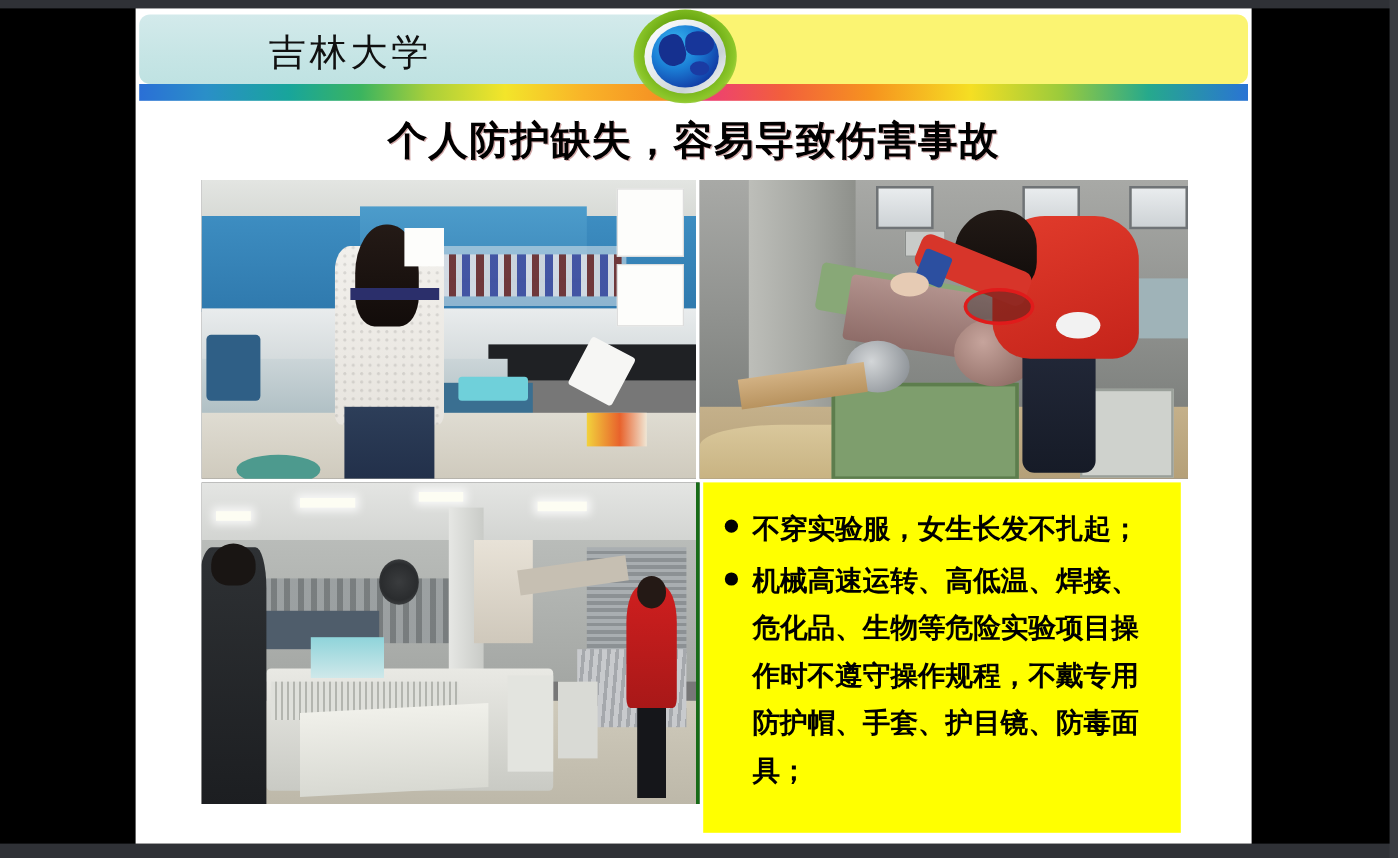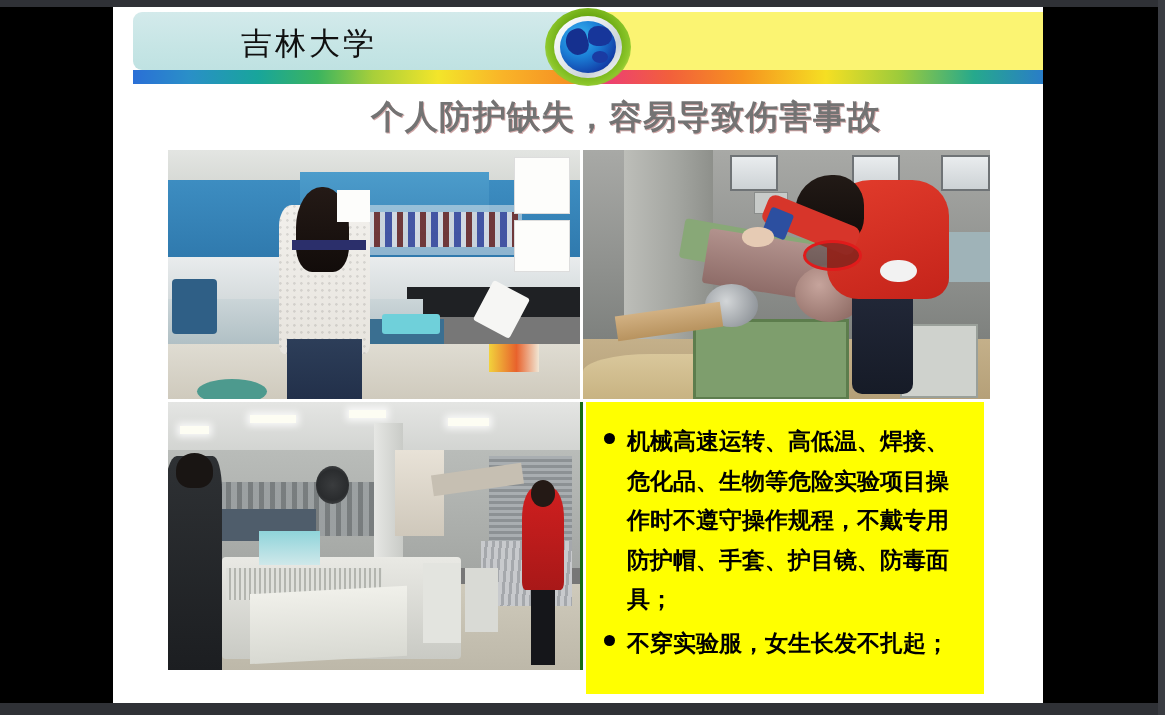--- a/index.html
+++ b/index.html
@@ -48,21 +48,21 @@
     top: 7px;
     width: 930px;
     height: 696px;
     background: #ffffff;
     overflow: hidden;
   }
 
   
   .banner {
     position: absolute;
-    left: 20px;
+    left: 3px;
     top: 5px;
     width: 924px;
     height: 72px;
   }
   .banner-left {
     position: absolute;
     left: 0; top: 0;
     width: 455px;
     height: 58px;
     background: linear-gradient(180deg, #d3eaeb 0%, #c6e5e5 60%, #bfe2e2 100%);
@@ -172,25 +172,24 @@
 
   
   .main-title {
     position: absolute;
     left: 0;
     top: 88px;
     width: 930px;
     text-align: center;
     font-size: 33px;
     font-weight: bold;
-    color: #737373;
+    color: #000000;
     letter-spacing: 1px;
     text-shadow: 1px 1px 0 rgba(120,0,0,0.35);
     font-family: "DejaVu Sans", "Liberation Sans", sans-serif;
-    padding-left: 48px;
   }
 
   
   .photo {
     position: absolute;
     overflow: hidden;
     background: #777;
   }
 
   #photo-lab {
@@ -675,24 +674,24 @@
       <div class="fc-person-left-head"></div>
       <div class="fc-person-right-legs"></div>
       <div class="fc-person-right"></div>
       <div class="fc-person-right-head"></div>
     </div>
 
     <div class="yellow-box">
 
       <div class="bullet-row">
         <span class="bullet-dot"></span>
+        <span class="bullet-text">不穿实验服，女生长发不扎起；</span>
+      </div>
+
+      <div class="bullet-row">
+        <span class="bullet-dot"></span>
         <span class="bullet-text">机械高速运转、高低温、焊接、危化品、生物等危险实验项目操作时不遵守操作规程，不戴专用防护帽、手套、护目镜、防毒面具；</span>
       </div>
 
-      <div class="bullet-row">
-        <span class="bullet-dot"></span>
-        <span class="bullet-text">不穿实验服，女生长发不扎起；</span>
-      </div>
-
     </div>
 
   </div>
 </div>
 
 </body></html>

